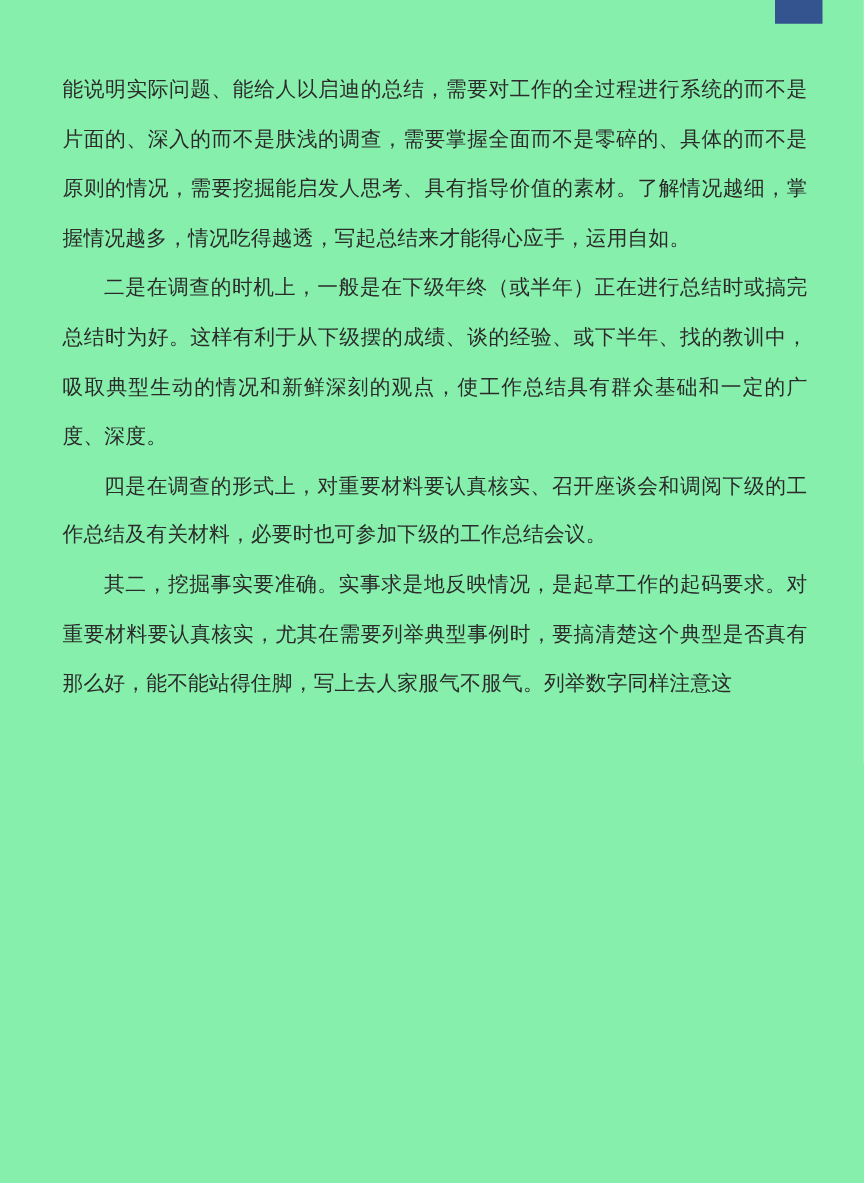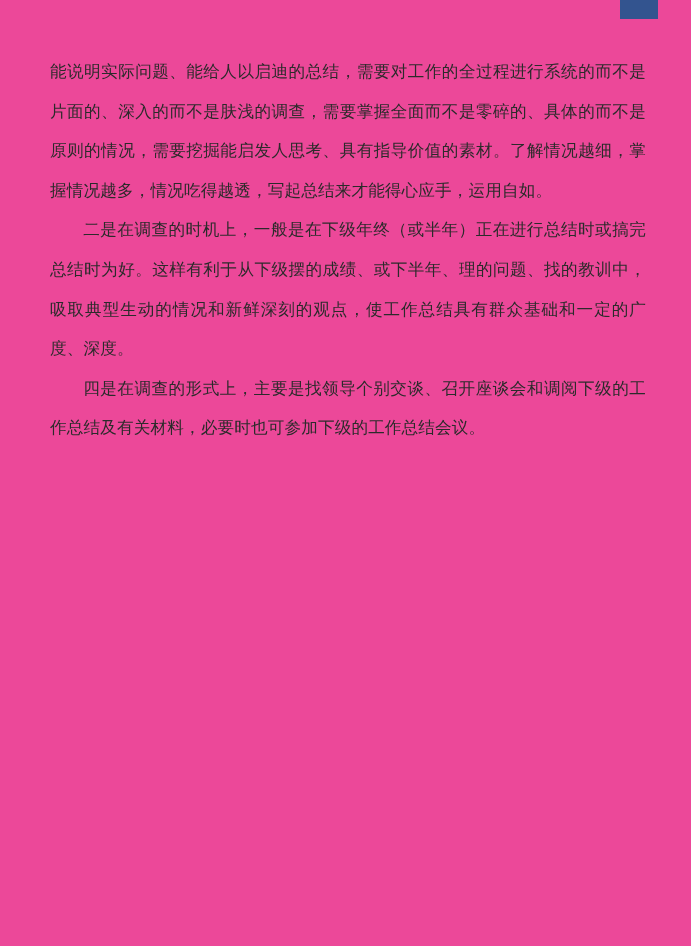--- a/index.html
+++ b/index.html
@@ -50,30 +50,31 @@
   .para.indent {
     text-indent: 2em;
   }
   .para.no-indent {
     text-indent: 0;
   }
 </style>
 </head>
 <body>
 
-<div class="page" style="background: #ec4899;">
+<div class="page" style="background: #86efac;">
 
   <div class="header-marker" style="background: rgb(51, 84, 143);"></div>
 
   <div class="doc-body">
 
     <p class="para no-indent" style="color: rgb(43, 43, 43);">能说明实际问题、能给人以启迪的总结，需要对工作的全过程进行系统的而不是片面的、深入的而不是肤浅的调查，需要掌握全面而不是零碎的、具体的而不是原则的情况，需要挖掘能启发人思考、具有指导价值的素材。了解情况越细，掌握情况越多，情况吃得越透，写起总结来才能得心应手，运用自如。</p>
 
 
-    <p class="para indent" style="color: rgb(43, 43, 43);">二是在调查的时机上，一般是在下级年终（或半年）正在进行总结时或搞完总结时为好。这样有利于从下级摆的成绩、或下半年、理的问题、找的教训中，吸取典型生动的情况和新鲜深刻的观点，使工作总结具有群众基础和一定的广度、深度。</p>
+    <p class="para indent" style="color: rgb(43, 43, 43);">二是在调查的时机上，一般是在下级年终（或半年）正在进行总结时或搞完总结时为好。这样有利于从下级摆的成绩、谈的经验、或下半年、找的教训中，吸取典型生动的情况和新鲜深刻的观点，使工作总结具有群众基础和一定的广度、深度。</p>
 
 
-    <p class="para indent" style="color: rgb(43, 43, 43);">四是在调查的形式上，主要是找领导个别交谈、召开座谈会和调阅下级的工作总结及有关材料，必要时也可参加下级的工作总结会议。</p>
+    <p class="para indent" style="color: rgb(43, 43, 43);">四是在调查的形式上，对重要材料要认真核实、召开座谈会和调阅下级的工作总结及有关材料，必要时也可参加下级的工作总结会议。</p>
 
+    <p class="para indent" style="color: rgb(43, 43, 43);">其二，挖掘事实要准确。实事求是地反映情况，是起草工作的起码要求。对重要材料要认真核实，尤其在需要列举典型事例时，要搞清楚这个典型是否真有那么好，能不能站得住脚，写上去人家服气不服气。列举数字同样注意这</p>
 
   </div>
 
 </div>
 
 </body></html>

